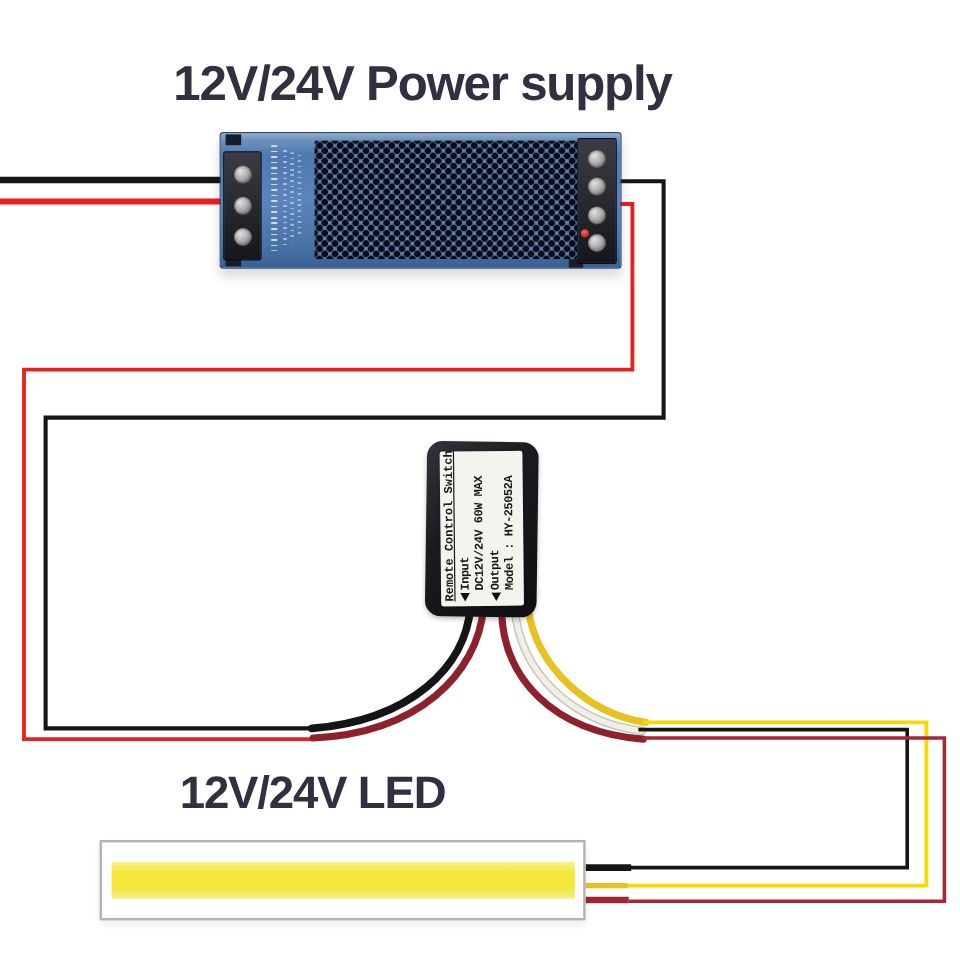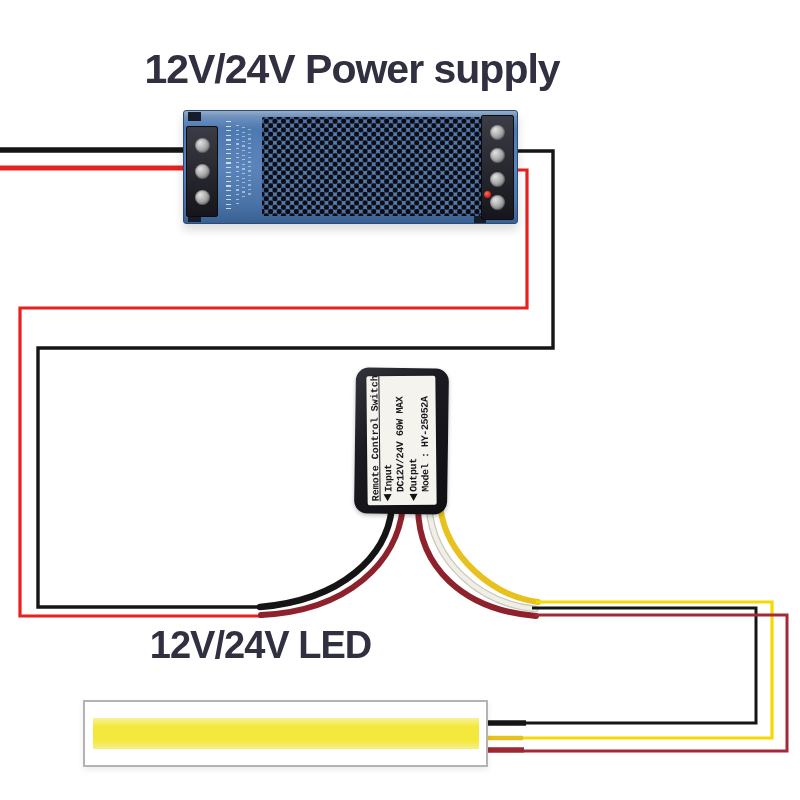--- a/index.html
+++ b/index.html
@@ -7,21 +7,21 @@
     width:800px;height:800px;position:relative;background:#ffffff;
     font-family:"Liberation Sans",sans-serif;overflow:hidden;
   }
 
   
   .big-title{
     position:absolute;text-align:center;font-weight:700;color:#303040;
     letter-spacing:-1px;font-family:"Liberation Sans",sans-serif;
   }
   #title-ps{left:142px;top:46px;width:420px;font-size:41px;}
-  #title-led{left:118px;top:624px;width:285px;font-size:38px;}
+  #title-led{left:118px;top:640px;width:285px;font-size:38px;}
 
   
   #wires{position:absolute;left:0;top:0;z-index:1;}
 
   
   #psu{
     position:absolute;left:183px;top:110px;width:333px;height:112px;z-index:2;
     background:linear-gradient(180deg,#97adc9 0%,#6d92be 5%,#4e79b0 16%,#5b84ba 50%,#4a74a8 82%,#3a6093 100%);
     border:1px solid #2c4a74;border-radius:3px;
     box-shadow:0 6px 10px rgba(0,0,0,.14);

